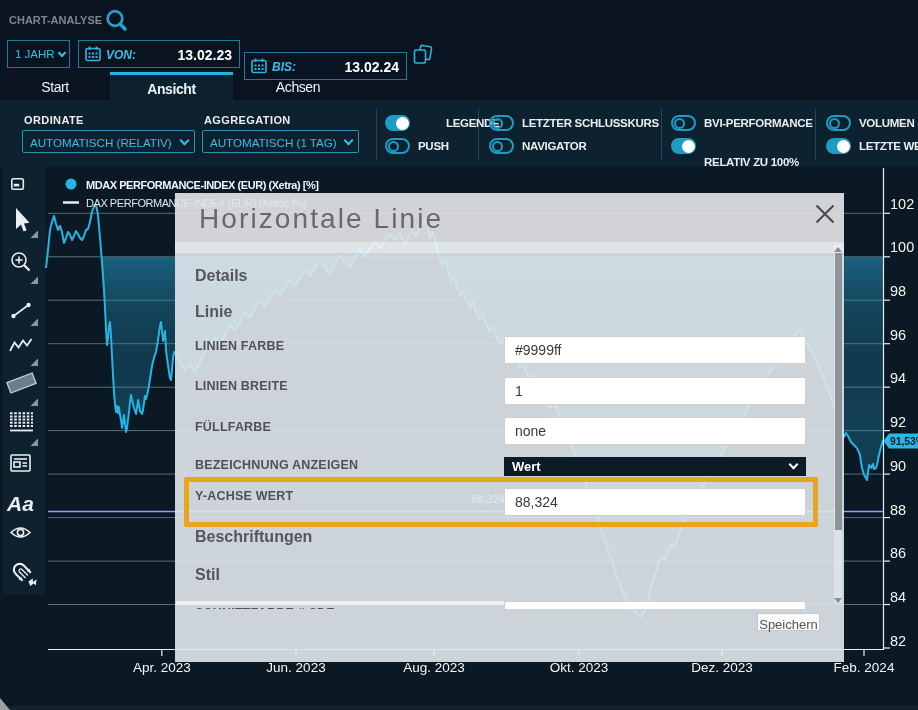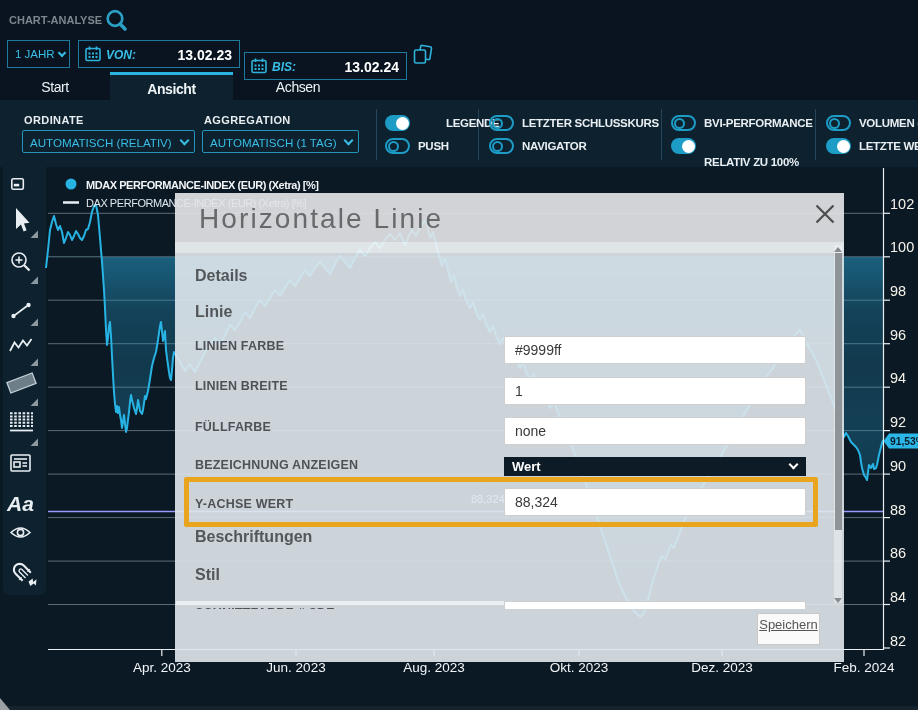--- a/index.html
+++ b/index.html
@@ -45,21 +45,21 @@
 #mtitlebar { position:absolute; left:0; top:0; width:669px; height:49px; background:rgba(229,230,232,0.91); }
 #mband { position:absolute; left:0; top:49px; width:669px; height:11px; background:rgba(242,245,247,0.92); }
 #mbody { position:absolute; left:0; top:60px; width:669px; height:409px; background:rgba(223,231,236,0.91); }
 #mtitle { position:absolute; left:24px; top:10px; font-size:28px; color:#68696b; letter-spacing:2.1px; }
 #mclose { position:absolute; left:639px; top:10px; width:22px; height:22px; }
 .mh { position:absolute; font-size:16px; font-weight:bold; color:#53575a; left:20px; }
 .mlab { position:absolute; font-size:12.5px; font-weight:bold; color:#4e5256; left:20px; letter-spacing:.2px; }
 .minput { position:absolute; left:329px; width:302px; height:28px; background:#fff; border:1px solid #cfcfcf; border-radius:2px; font-size:14px; color:#3a3a3a; line-height:26px; padding-left:10px; }
 #mselect { position:absolute; left:329px; top:264px; width:302px; height:19px; background:#0d1b27; color:#fff; font-size:13px; font-weight:bold; line-height:19px; padding-left:8px; }
 #orange { position:absolute; left:9px; top:284px; width:634px; height:50px; border:5px solid #e9a51e; border-radius:2px; }
-#speichern { position:absolute; left:582px; top:420px; width:63px; height:32px; background:#fafafa; border:1px solid #c8c8c8; font-size:13px; color:#555; text-align:center; line-height:22px;text-decoration:underline; }
+#speichern { position:absolute; left:582px; top:420px; width:63px; height:18px; background:#fafafa; border:1px solid #c8c8c8; font-size:13px; color:#555; text-align:center; line-height:22px; }
 </style>
 </head>
 <body>
 <div id="app">
 
 <div id="row1">
   <div id="ca">CHART-ANALYSE</div>
   <svg class="abs" style="left:105px;top:9px" width="24" height="24" viewBox="0 0 24 24">
     <circle cx="10" cy="9.5" r="7.3" fill="none" stroke="#2b9fc4" stroke-width="2.7"></circle>
     <line x1="15.2" y1="15" x2="20" y2="20" stroke="#2b9fc4" stroke-width="3.6" stroke-linecap="round"></line>
@@ -288,21 +288,21 @@
   <div class="mh" style="top:73.5px;">Details</div>
   <div class="mh" style="top:109.5px;">Linie</div>
   <div class="mlab" style="top:146px;">LINIEN FARBE</div>
       <div class="minput" style="top:143px;">#9999ff</div>
   <div class="mlab" style="top:186px;">LINIEN BREITE</div>
       <div class="minput" style="top:184px;">1</div>
   <div class="mlab" style="top:226.5px;">FÜLLFARBE</div>
       <div class="minput" style="top:224px;">none</div>
   <div class="mlab" style="top:264.5px;">BEZEICHNUNG ANZEIGEN</div>
   <div id="mselect">Wert<span class="chev abs" style="left:286px;top:4px;border-color:#fff;width:7px;height:7px;border-width:2.4px;"></span></div>
-  <div class="mlab" style="top:295.5px;margin-top:8px;">Y-ACHSE WERT</div>
+  <div class="mlab" style="top:295.5px;">Y-ACHSE WERT</div>
       <div class="minput" style="top:295px;">88,324</div>
   <div id="orange"></div>
   <div class="mh" style="top:335px;">Beschriftungen</div>
   <div class="mh" style="top:373px;">Stil</div>
   <div style="position:absolute;left:0;top:406px;width:669px;height:10px;overflow:hidden;">
     <div class="mlab" style="top:7px;">SCHNITTFARBE #&nbsp;SDE</div>
     <div class="minput" style="top:2px;">&nbsp;</div>
     <div style="position:absolute;left:1px;top:2px;width:328px;height:4px;background:rgba(255,255,255,0.6);"></div>
   </div>
   <div id="speichern">Speichern</div>

